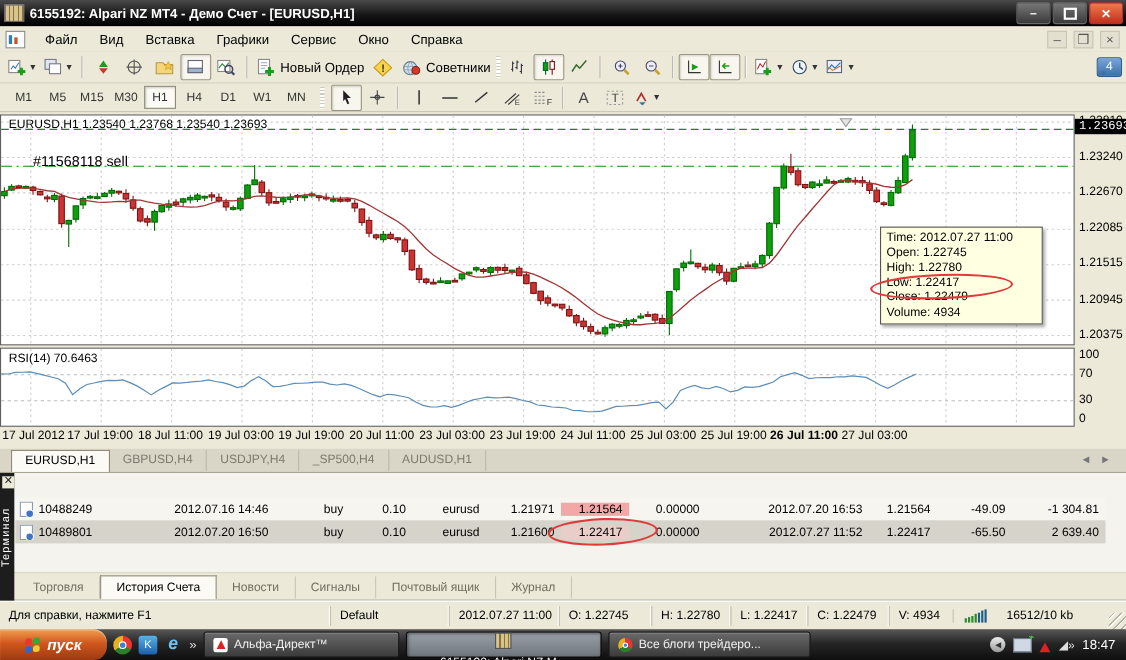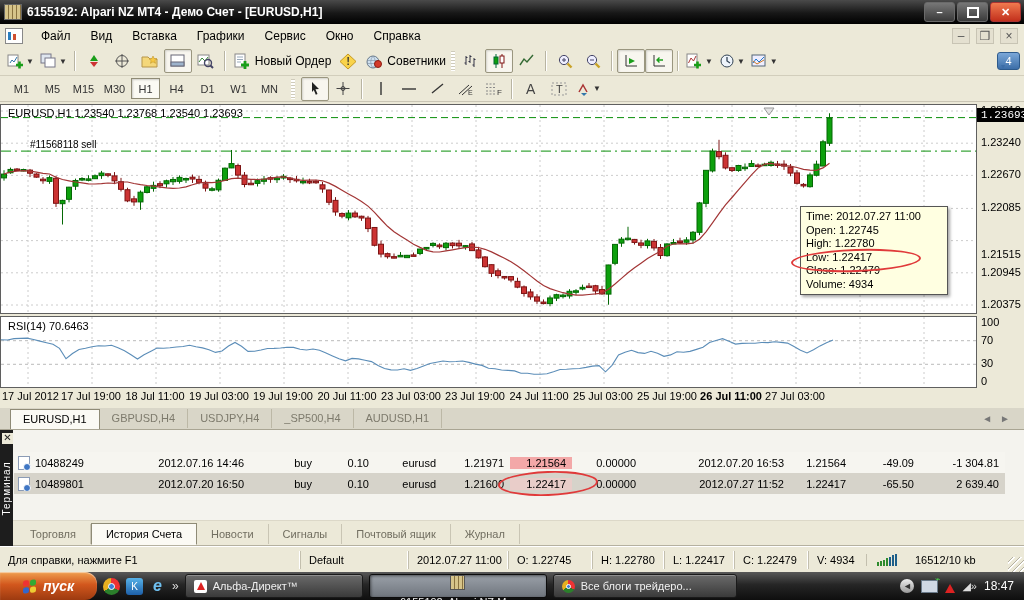--- a/index.html
+++ b/index.html
@@ -40,21 +40,21 @@
   .tfbtn{width:27px;height:19px;display:flex;align-items:center;justify-content:center;font-size:11px;color:#333;
     border:1px solid transparent;margin:0 1px;}
   .tfbtn.active{background:#fbfaf4;border:1px solid #8f8b76;box-shadow:inset 1px 1px 2px rgba(0,0,0,.18);}
   #badge4{left:997px;top:52px;width:21px;height:16px;background:linear-gradient(#7aa7d8,#3c6ea8);border:1px solid #2d5a8c;
     border-radius:3px;color:#fff;font-size:11px;display:flex;align-items:center;justify-content:center;z-index:5;}
   #badge4:after{content:"";position:absolute;left:3px;bottom:-4px;border:4px solid transparent;border-top-color:#3c6ea8;border-left-width:2px;border-right-width:2px;}
   
   #price-svg{left:0;top:104px;background:#fff;border:1px solid #5f5f5f;}
   #rsi-svg{left:0;top:316px;background:#fff;border:1px solid #5f5f5f;}
   #chart-header{left:8px;top:107px;font-size:11px;z-index:3;}
-  #order-label{left:30px;top:139px;font-size:10px;z-index:3;}
+  #order-label{left:30px;top:139px;font-size:13px;z-index:3;}
   #rsi-label{left:8px;top:320px;font-size:11px;z-index:3;}
   .axlbl{position:absolute;left:981px;width:42px;font-size:11px;}
   #curprice{left:977px;background:#000;color:#fff;padding:1px 3px 1px 4px;font-size:11px;z-index:4;}
   .tlbl{position:absolute;top:390px;width:90px;text-align:center;font-size:11px;}
   #time-axis-bg{left:0;top:388px;width:1024px;height:20px;background:#ece9d8;}
   #splitter{left:0;top:313px;width:1024px;height:3px;background:#ece9d8;}
   #tooltip{left:800px;top:206px;width:136px;background:#ffffe1;border:1px solid #555;box-shadow:2px 2px 3px rgba(0,0,0,.35);
     padding:3px 5px;font-size:11px;line-height:13.5px;z-index:6;}
   .redellipse{position:absolute;border:2px solid #e03a3a;border-radius:50%;z-index:7;pointer-events:none;}
   
@@ -678,21 +678,21 @@
       <polyline points="0,22.8 6.5,23.0 13,21.6 19.5,21.4 26,21.1 32.5,22.5 39,24.1 45.5,25.7 52,27.3 58.5,31.4 65,41.8 71.5,36.5 78,32.5 84.5,31.2 91,29.7 97.5,28.8 104,29.0 110.5,28.3 117,30.8 123.5,33.8 130,37.8 136.5,42.0 143,37.8 149.5,34.5 156,31.1 162.5,31.2 169,30.7 175.5,30.0 182,29.5 188.5,28.3 195,29.8 201.5,30.9 208,32.7 214.5,35.4 221,34.0 227.5,29.0 234,25.5 240.5,29.2 247,34.4 253.5,34.3 260,33.0 266.5,31.5 273,31.4 279.5,31.0 286,30.3 292.5,30.4 299,32.2 305.5,33.0 312,32.0 318.5,33.3 325,35.9 331.5,38.9 338,41.8 344.5,43.8 351,41.4 357.5,41.9 364,43.2 370.5,44.6 377,48.5 383.5,51.5 390,52.9 396.5,53.0 403,51.8 409.5,53.4 416,51.5 422.5,48.9 429,46.5 435.5,45.3 442,44.0 448.5,44.7 455,44.5 461.5,44.0 468,45.4 474.5,47.1 481,48.4 487.5,51.2 494,51.7 500.5,53.0 507,53.4 513.5,53.9 520,56.2 526.5,56.3 533,57.3 539.5,57.2 546,56.7 552.5,54.7 559,52.5 565.5,52.3 572,51.7 578.5,51.5 585,50.4 591.5,49.1 598,48.6 604.5,54.8 611,48.3 617.5,38.0 624,35.3 630.5,33.3 637,35.6 643.5,36.4 650,34.3 656.5,36.2 663,39.3 669.5,37.9 676,34.8 682.5,35.2 689,34.4 695.5,32.4 702,30.3 708.5,25.5 715,23.5 721.5,21.7 728,24.2 734.5,27.1 741,26.4 747.5,26.3 754,26.3 760.5,25.5 767,25.6 773.5,24.7 780,25.4 786.5,26.1 793,29.6 799.5,33.3 806,36.0 812.5,32.7 819,28.9 825.5,25.8 832,23.0 " fill="none" stroke="#5b8db8" stroke-width="1.1"></polyline>
     </svg>
   <div id="chart-header" class="abs">EURUSD,H1  1.23540 1.23768 1.23540 1.23693</div>
   <div id="order-label" class="abs">#11568118 sell</div>
   <div id="rsi-label" class="abs">RSI(14) 70.6463</div>
   <div id="price-scale">
       <div class="axlbl" style="top: 104px;">1.23810</div>
       <div class="axlbl" style="top: 136.192px;">1.23240</div>
       <div class="axlbl" style="top: 168.384px;">1.22670</div>
       <div class="axlbl" style="top: 201.424px;">1.22085</div>
-      <div class="axlbl" style="top: 248px;">1.21515</div>
+      <div class="axlbl" style="top: 233px;">1.21515</div>
       <div class="axlbl" style="top: 265.808px;">1.20945</div>
       <div class="axlbl" style="top: 298px;">1.20375</div>
     </div>
   <div id="curprice" class="abs" style="top: 108px; font-family: Liberation Mono, monospace;">1.23693</div>
   <div id="rsi-scale">
       <div class="axlbl" style="top: 316px;">100</div>
       <div class="axlbl" style="top: 333.7px;">70</div>
       <div class="axlbl" style="top: 357.3px;">30</div>
       <div class="axlbl" style="top: 375px;">0</div>
     </div>

